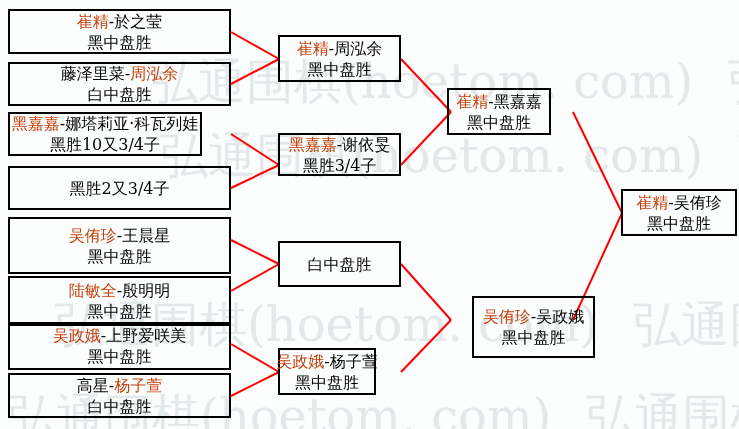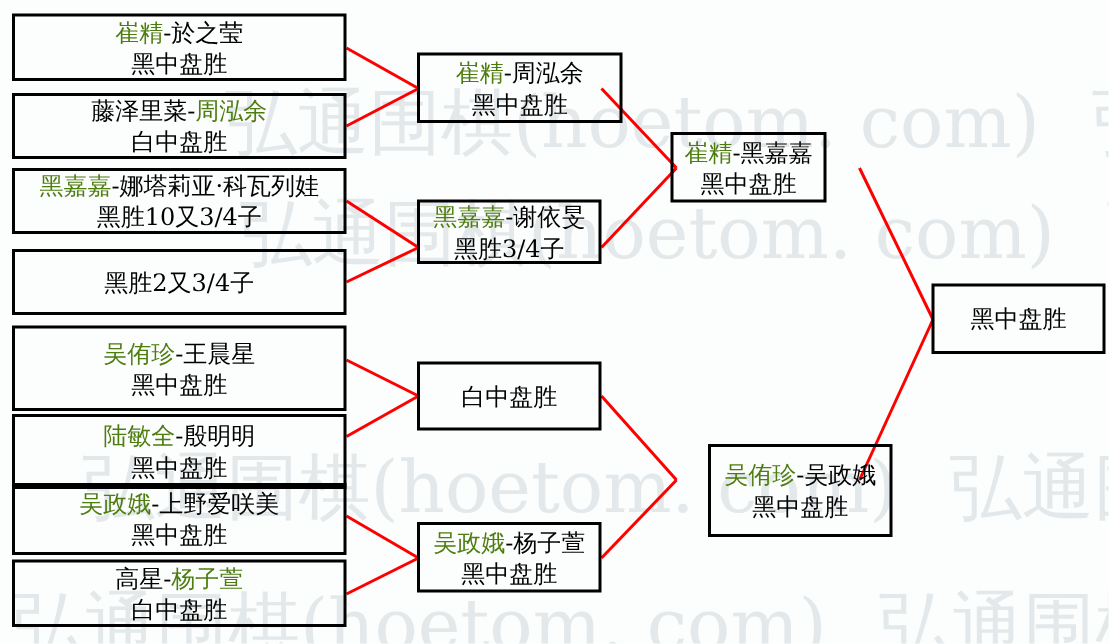--- a/index.html
+++ b/index.html
@@ -14,21 +14,21 @@
   }
   .wm span{margin-right:35px;}
   svg.lines{position:absolute;left:0;top:0;z-index:1;}
   .match{
     position:absolute;z-index:2;box-sizing:border-box;
     border:2px solid #000;background:transparent;
     display:flex;flex-direction:column;justify-content:center;align-items:center;
     font-size:16px;line-height:21px;text-align:center;color:#000;
   }
   .match .names{white-space:nowrap;}
-  .nm.win{color:#4d7c0f;}
+  .nm.win{color:#c2410c;}
   .sep{color:#000;}
 </style>
 </head>
 <body>
 
 <div class="canvas">
 
   <div class="wm" style="left:150px;top:50px"><span>弘通围棋(hoetom. com)</span><span>弘通围棋(hoetom. com)</span></div>
   <div class="wm" style="left:160px;top:124px"><span>弘通围棋(hoetom. com)</span><span>弘通围棋(hoetom. com)</span></div>
   <div class="wm" style="left:55px;top:293px"><span>弘通围棋(hoetom. com)</span><span>弘通围棋(hoetom. com)</span></div>
@@ -56,21 +56,21 @@
   <div class="match" style="left:8px;top:9px;width:223px;height:45px">
     <div class="names"><span class="nm win">崔精</span><span class="sep">-</span><span class="nm">於之莹</span></div>
     <div class="result">黑中盘胜</div>
   </div>
 
   <div class="match" style="left:8px;top:62px;width:223px;height:44px">
     <div class="names"><span class="nm">藤泽里菜</span><span class="sep">-</span><span class="nm win">周泓余</span></div>
     <div class="result">白中盘胜</div>
   </div>
 
-  <div class="match" style="left:8px;top:112px;width:223px;height:44px">
+  <div class="match" style="left:8px;top:112px;width:194px;height:44px">
     <div class="names"><span class="nm win">黑嘉嘉</span><span class="sep">-</span><span class="nm">娜塔莉亚·科瓦列娃</span></div>
     <div class="result">黑胜10又3/4子</div>
   </div>
 
   <div class="match" style="left:8px;top:166px;width:223px;height:44px">
     <div class="result">黑胜2又3/4子</div>
   </div>
 
   <div class="match" style="left:8px;top:217px;width:223px;height:57px">
     <div class="names"><span class="nm win">吴侑珍</span><span class="sep">-</span><span class="nm">王晨星</span></div>
@@ -85,46 +85,47 @@
   <div class="match" style="left:8px;top:322px;width:223px;height:48px">
     <div class="names"><span class="nm win">吴政娥</span><span class="sep">-</span><span class="nm">上野爱咲美</span></div>
     <div class="result">黑中盘胜</div>
   </div>
 
   <div class="match" style="left:8px;top:373px;width:223px;height:45px">
     <div class="names"><span class="nm">高星</span><span class="sep">-</span><span class="nm win">杨子萱</span></div>
     <div class="result">白中盘胜</div>
   </div>
 
-  <div class="match" style="left:278px;top:35px;width:137px;height:47px">
+  <div class="match" style="left:278px;top:35px;width:123px;height:47px">
     <div class="names"><span class="nm win">崔精</span><span class="sep">-</span><span class="nm">周泓余</span></div>
     <div class="result">黑中盘胜</div>
   </div>
 
   <div class="match" style="left:278px;top:133px;width:123px;height:43px">
     <div class="names"><span class="nm win">黑嘉嘉</span><span class="sep">-</span><span class="nm">谢依旻</span></div>
     <div class="result">黑胜3/4子</div>
   </div>
 
   <div class="match" style="left:278px;top:241px;width:123px;height:46px">
     <div class="result">白中盘胜</div>
   </div>
 
-  <div class="match" style="left:278px;top:348px;width:123px;height:47px">
+  <div class="match" style="left:278px;top:348px;width:98px;height:47px">
     <div class="names"><span class="nm win">吴政娥</span><span class="sep">-</span><span class="nm">杨子萱</span></div>
     <div class="result">黑中盘胜</div>
   </div>
 
   <div class="match" style="left:447px;top:88px;width:104px;height:47px">
     <div class="names"><span class="nm win">崔精</span><span class="sep">-</span><span class="nm">黑嘉嘉</span></div>
     <div class="result">黑中盘胜</div>
   </div>
 
   <div class="match" style="left:472px;top:296px;width:123px;height:62px">
     <div class="names"><span class="nm win">吴侑珍</span><span class="sep">-</span><span class="nm">吴政娥</span></div>
     <div class="result">黑中盘胜</div>
   </div>
 
   <div class="match" style="left:621px;top:189px;width:116px;height:47px">
+    <div class="names"><span class="nm win">崔精</span><span class="sep">-</span><span class="nm">吴侑珍</span></div>
     <div class="result">黑中盘胜</div>
   </div>
 
 </div>
 
 </body></html>

